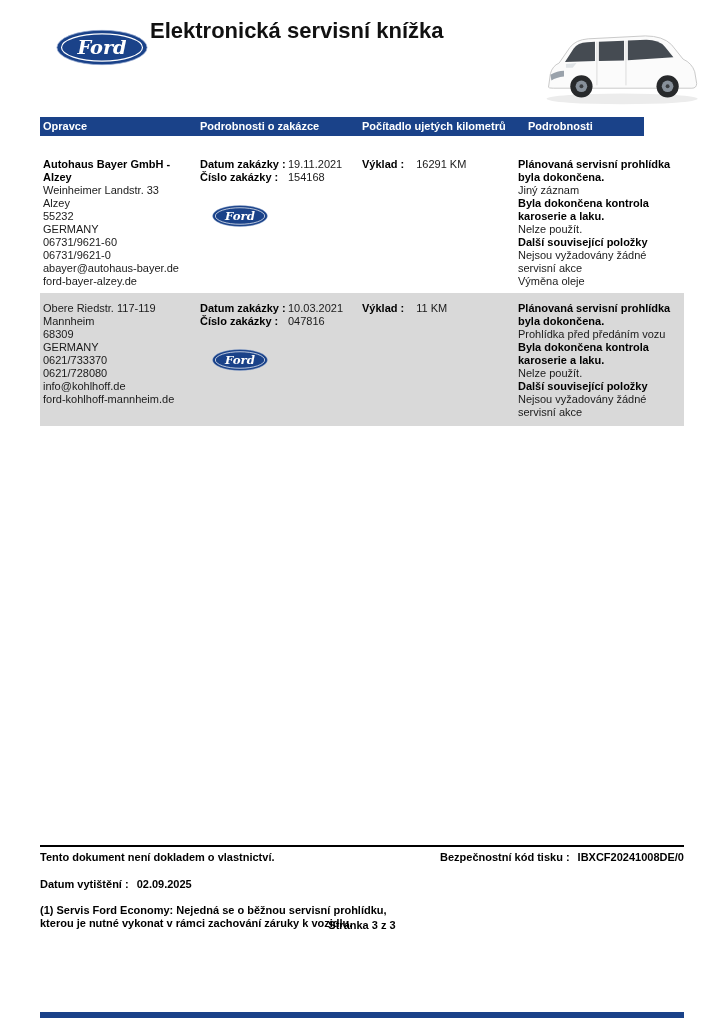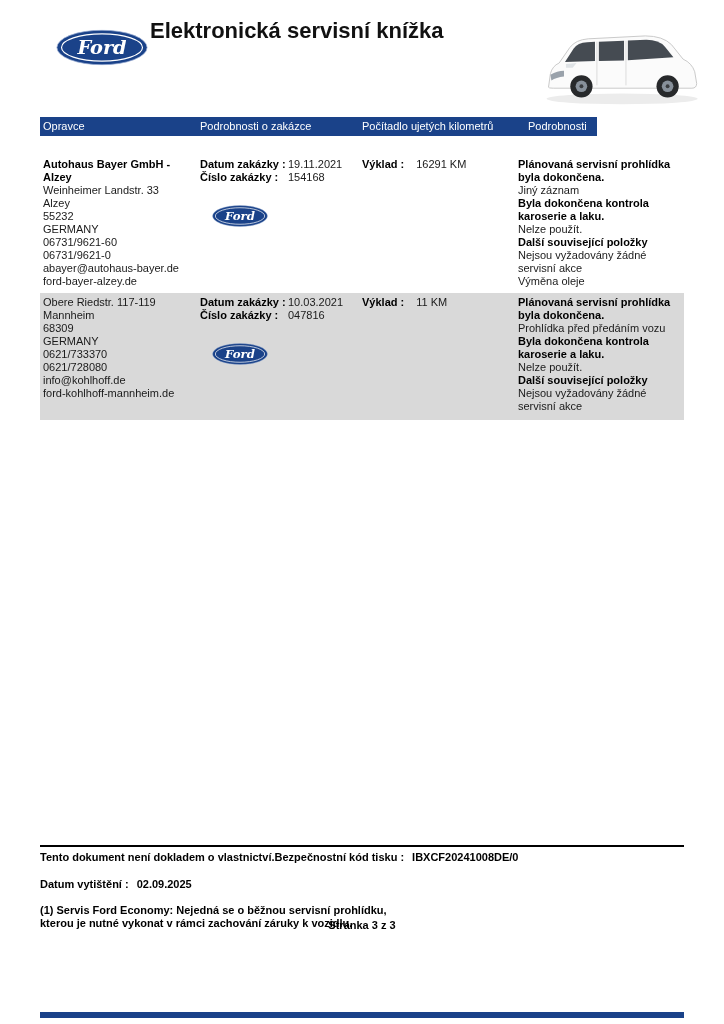--- a/index.html
+++ b/index.html
@@ -20,55 +20,55 @@
   
   .hdr-logo { position: absolute; left: 56px; top: 29px; width: 92px; height: 37px; }
   .hdr-logo svg { width: 100%; height: 100%; }
   .hdr-center { position: absolute; left: 150px; top: 18px; width: 380px; text-align: left; }
   .title { font-size: 22px; font-weight: bold; color: #111; white-space: nowrap; }
   .subtitle { margin-top: 10px; font-size: 13px; font-weight: bold; color: var(--subtitle-blue, #2a6cbb); }
   .car { position: absolute; left: 533px; top: 18px; width: 184px; height: 92px; }
 
   
   .thead {
-    position: absolute; left: 40px; top: 117px; width: 557px; height: 19px;
+    position: absolute; left: 40px; top: 117px; width: 604px; height: 19px;
     background: var(--ford-blue, #1a4289); color: #fff;
-    font-size: 11px; font-weight: normal;
+    font-size: 11px; font-weight: bold;
   }
   .thead span { position: absolute; top: 3px; white-space: nowrap; }
   .th-0 { left: 3px; } .th-1 { left: 160px; } .th-2 { left: 322px; } .th-3 { left: 488px; }
 
   
   .records { position: absolute; left: 40px; top: 158px; width: 644px; }
   .record {
     display: grid;
     grid-template-columns: 157px 162px 156px 169px;
     font-size: 11px; line-height: 13px;
     margin-bottom: 5px;
   }
-  .record.highlighted { background: var(--row-highlight, #d9d9d9); padding: 3px 0 7px; }
+  .record.highlighted { background: var(--row-highlight, #d9d9d9); padding: 9px 0 7px; }
   .record .col { padding-left: 3px; }
   .dealer-name { font-weight: bold; color: #000; }
   .dealer-name:empty { display: none; }
   .order-grid { display: grid; grid-template-columns: 88px auto; }
   .order-grid .lbl { font-weight: bold; color: #000; }
   .record-logo { margin: 21px 0 0 12px; width: 56px; height: 22px; }
   .record-logo svg { width: 56px; height: 22px; }
   .col-odo .lbl { font-weight: bold; color: #000; }
   .col-odo .val { margin-left: 12px; }
   .col-details { padding-right: 2px; }
   .detail-line.b { font-weight: bold; color: #000; }
 
   
   .footer {
     position: absolute; left: 40px; top: 845px; width: 644px;
     border-top: 2px solid #000;
     font-size: 11px; font-weight: bold; color: #000; line-height: 13px;
   }
-  .f-row { display: flex; align-items: flex-start; }
+  .f-row { display: flex; justify-content: space-between; align-items: flex-start; }
   .f-row1 { margin-top: 4px; }
   .f-row2 { margin-top: 14px; }
   .f-row3 { margin-top: 13px; }
   .f-val { margin-left: 8px; }
   .page-num { position: absolute; left: 0; top: 72px; width: 100%; text-align: center; }
 
   .bottom-bar {
     position: absolute; left: 40px; top: 1012px; width: 644px; height: 6px;
     background: var(--ford-blue, #1a4289);
   }

